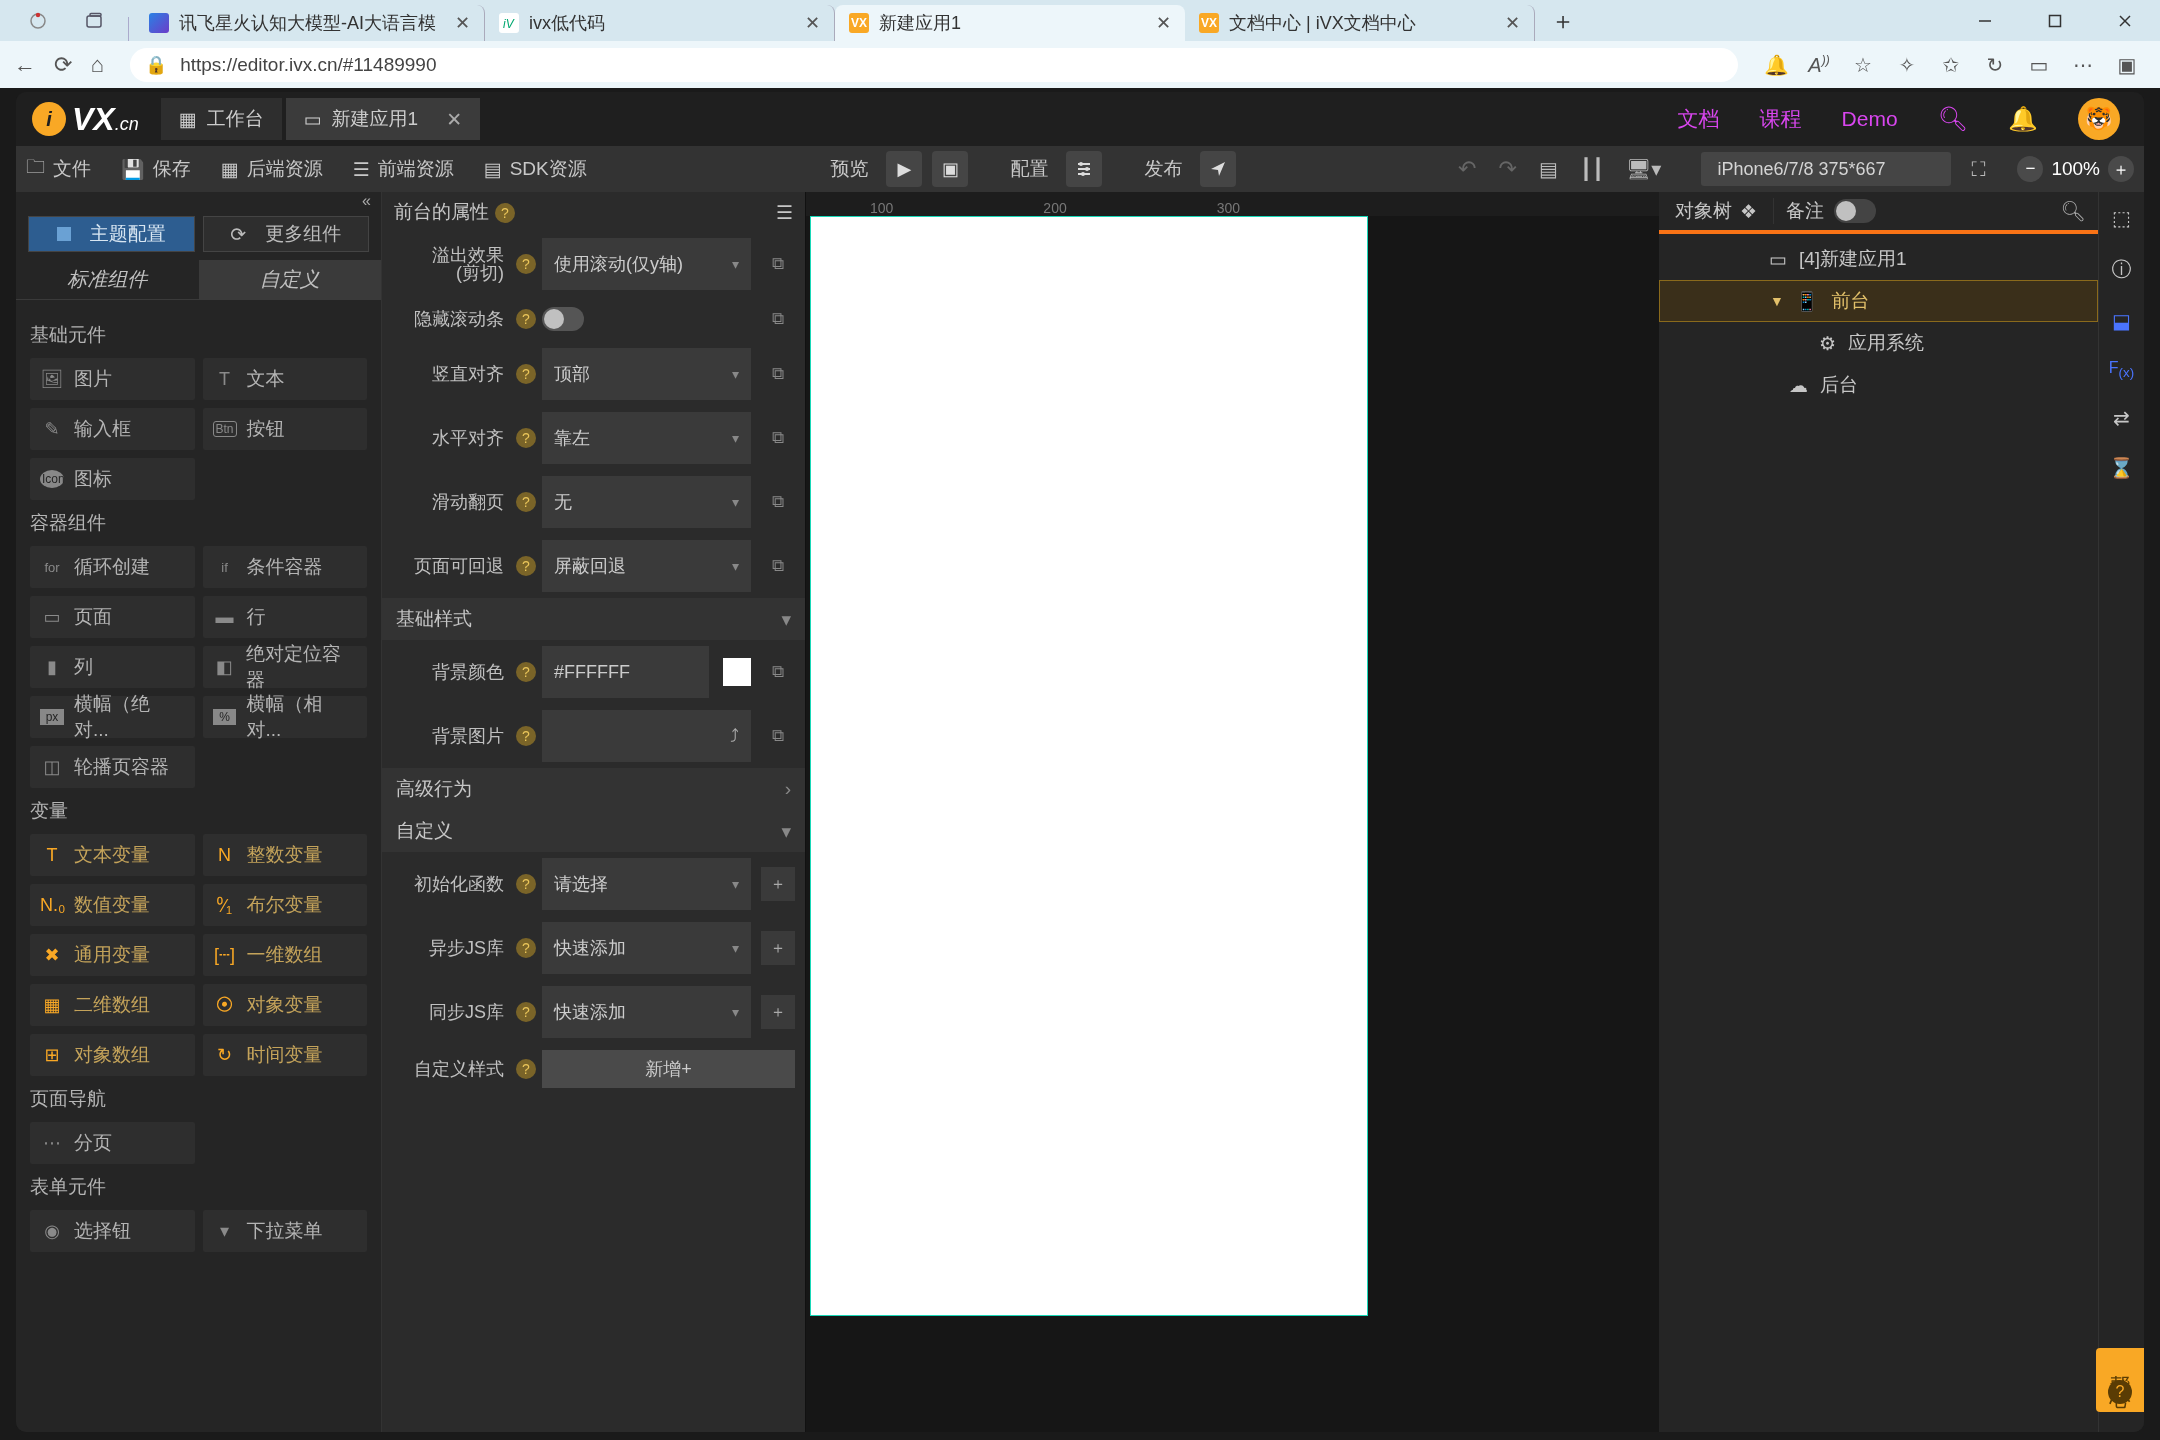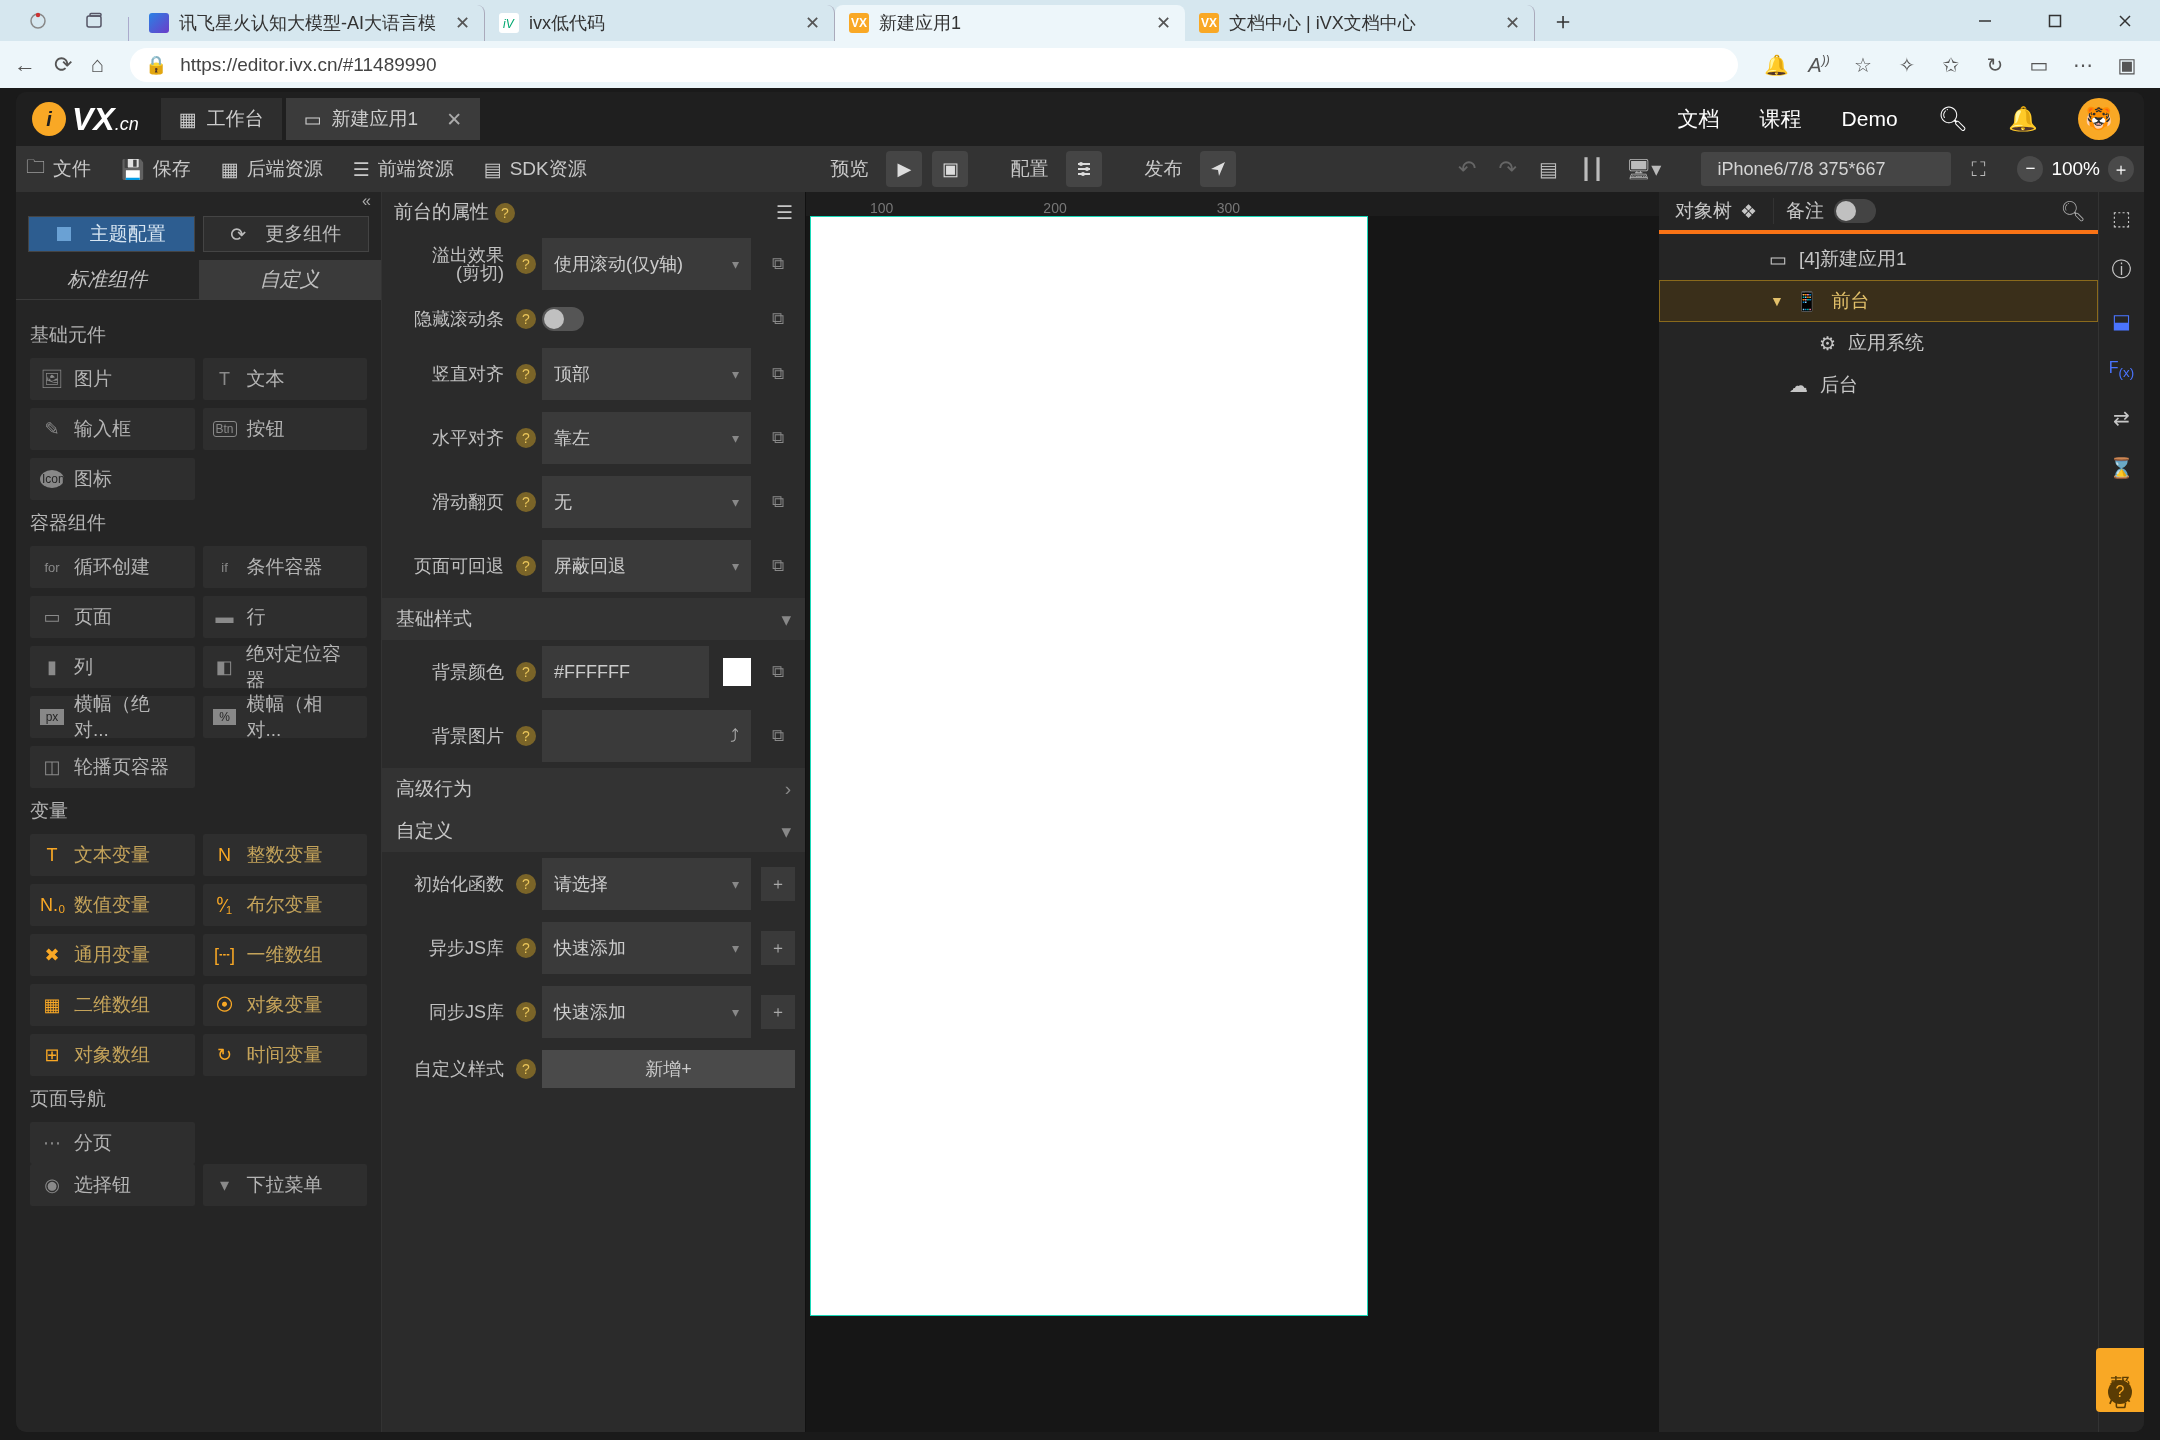--- a/index.html
+++ b/index.html
@@ -29,21 +29,21 @@
 
 .app-topbar { height: 54px; background: #1f1f1f; display: flex; align-items: center; padding: 0 10px 0 16px; }
 .logo { display: flex; align-items: center; gap: 6px; margin-right: 22px; }
 .logo-pill { width: 34px; height: 34px; background: #f9a825; border-radius: 50%; color: #1f1f1f; display: flex; align-items: center; justify-content: center; font-weight: 900; font-size: 20px; font-style: italic; }
 .logo-text { font-size: 32px; font-weight: 700; color: #fff; letter-spacing: 0; font-style: italic; }
 .logo-text .cn { font-size: 18px; font-weight: 400; }
 .worktab { height: 42px; background: #2e2e2e; display: flex; align-items: center; padding: 0 18px; font-size: 19px; color: #ccc; border-radius: 0; margin-right: 4px; }
 .worktab.active { background: #3b3b3b; }
 .worktab .cx { margin-left: 28px; color: #aaa; }
 .topbar-right { margin-left: auto; display: flex; align-items: center; gap: 40px; padding-right: 14px; }
-.link-orange { color: #ffffff; font-size: 21px; }
+.link-orange { color: #d946ef; font-size: 21px; }
 .bell { color: #f9a825; font-size: 24px; }
 .avatar { width: 42px; height: 42px; border-radius: 50%; background: #f9a825; display: flex; align-items: center; justify-content: center; font-size: 22px; }
 
 
 .toolbar-row { height: 46px; background: #333333; display: flex; align-items: center; padding: 0 10px; font-size: 19px; color: #c8c8c8; gap: 10px; }
 .tb-group { display: flex; align-items: center; gap: 8px; margin-right: 20px; }
 .tb-group .tic { font-size: 19px; color: #c8c8c8; }
 .tb-spacer { flex: 1; }
 .tb-iconbtn { width: 36px; height: 36px; background: #454545; border-radius: 4px; display: flex; align-items: center; justify-content: center; color: #ddd; font-size: 18px; }
 .tb-text { padding: 0 8px; }
@@ -431,20 +431,21 @@
         </div>
 
         <div class="pal-section-h">页面导航</div>
         <div class="pal-grid">
           <div class="pal-item">
               <span class="pi-icon">⋯</span>
               <span>分页</span>
             </div>
         </div>
 
+        <div class="pal-section-h">表单元件</div>
         <div class="pal-grid">
           <div class="pal-item">
               <span class="pi-icon">◉</span>
               <span>选择钮</span>
             </div>
           <div class="pal-item">
               <span class="pi-icon">▾</span>
               <span>下拉菜单</span>
             </div>
         </div>

